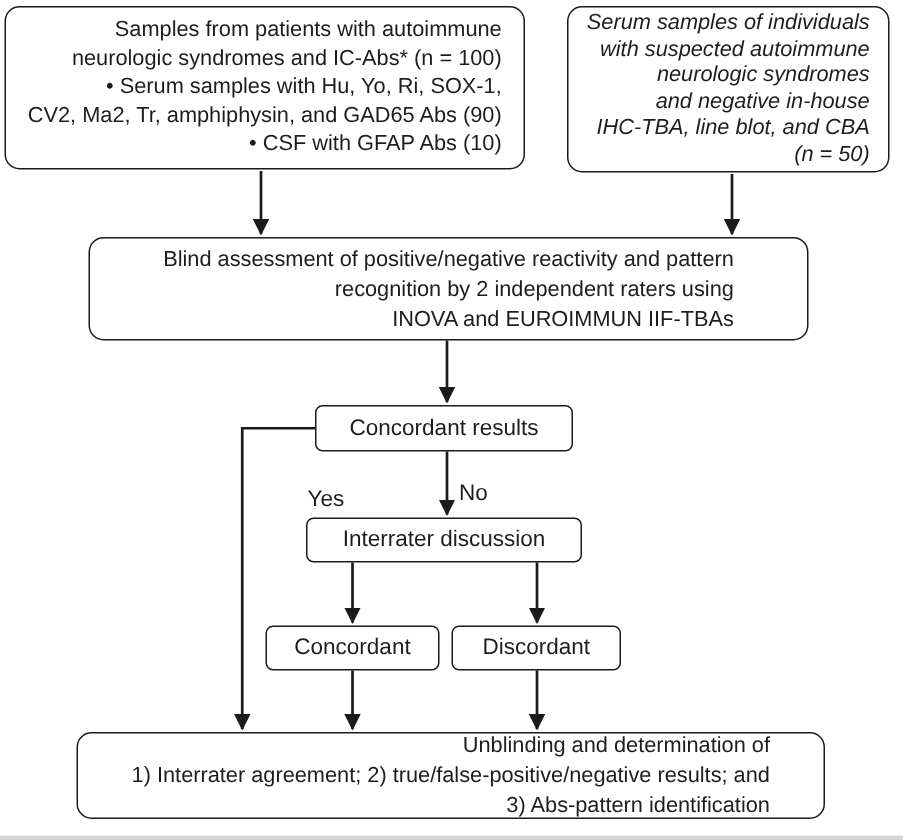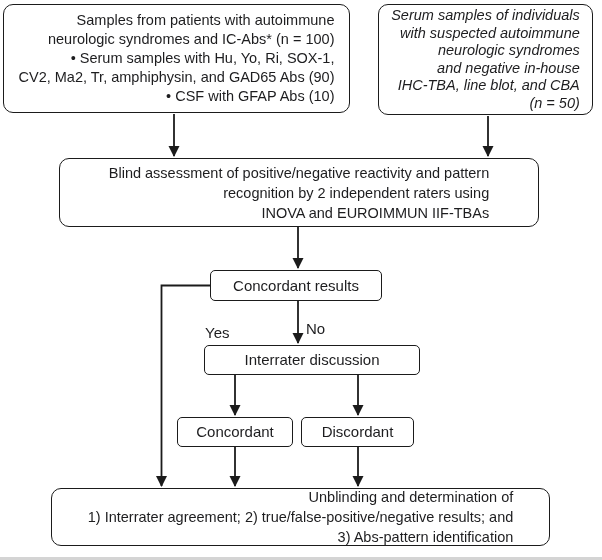--- a/index.html
+++ b/index.html
@@ -41,21 +41,21 @@
     font-size: 14.5px;
     line-height: 19px;
   }
   .node.big { border-radius: 10px; }
   .node.small { border-radius: 5px; font-size: 15px; line-height: 16px; white-space: nowrap; }
   .node.patients   { left: 3px;   top: 4px;   width: 347px; height: 109px; line-height: 19px; }
   .node.controls   { left: 378px; top: 4px;   width: 215px; height: 111px; line-height: 17.5px; font-style: italic; }
   .node.blind      { left: 59px;  top: 158px; width: 480px; height: 69px;  line-height: 20px; }
   .node.unblinding { left: 51px;  top: 488px; width: 499px; height: 58px;  line-height: 20px; }
   .node.concordant-results    { left: 210px; top: 270px; width: 172px; height: 31px; }
-  .node.interrater-discussion { left: 204px; top: 345px; width: 216px; height: 30px; }
+  .node.interrater-discussion { left: 204px; top: 345px; width: 184px; height: 30px; }
   .node.concordant            { left: 177px; top: 417px; width: 116px; height: 30px; }
   .node.discordant            { left: 301px; top: 417px; width: 113px; height: 30px; }
   .edge-label {
     position: absolute;
     font-size: 15px;
     line-height: 16px;
   }
   .edge-label.yes { left: 173px; top: 325px; margin-left: 32px; }
   .edge-label.no  { left: 306px; top: 321px; }
   .page-edge {

